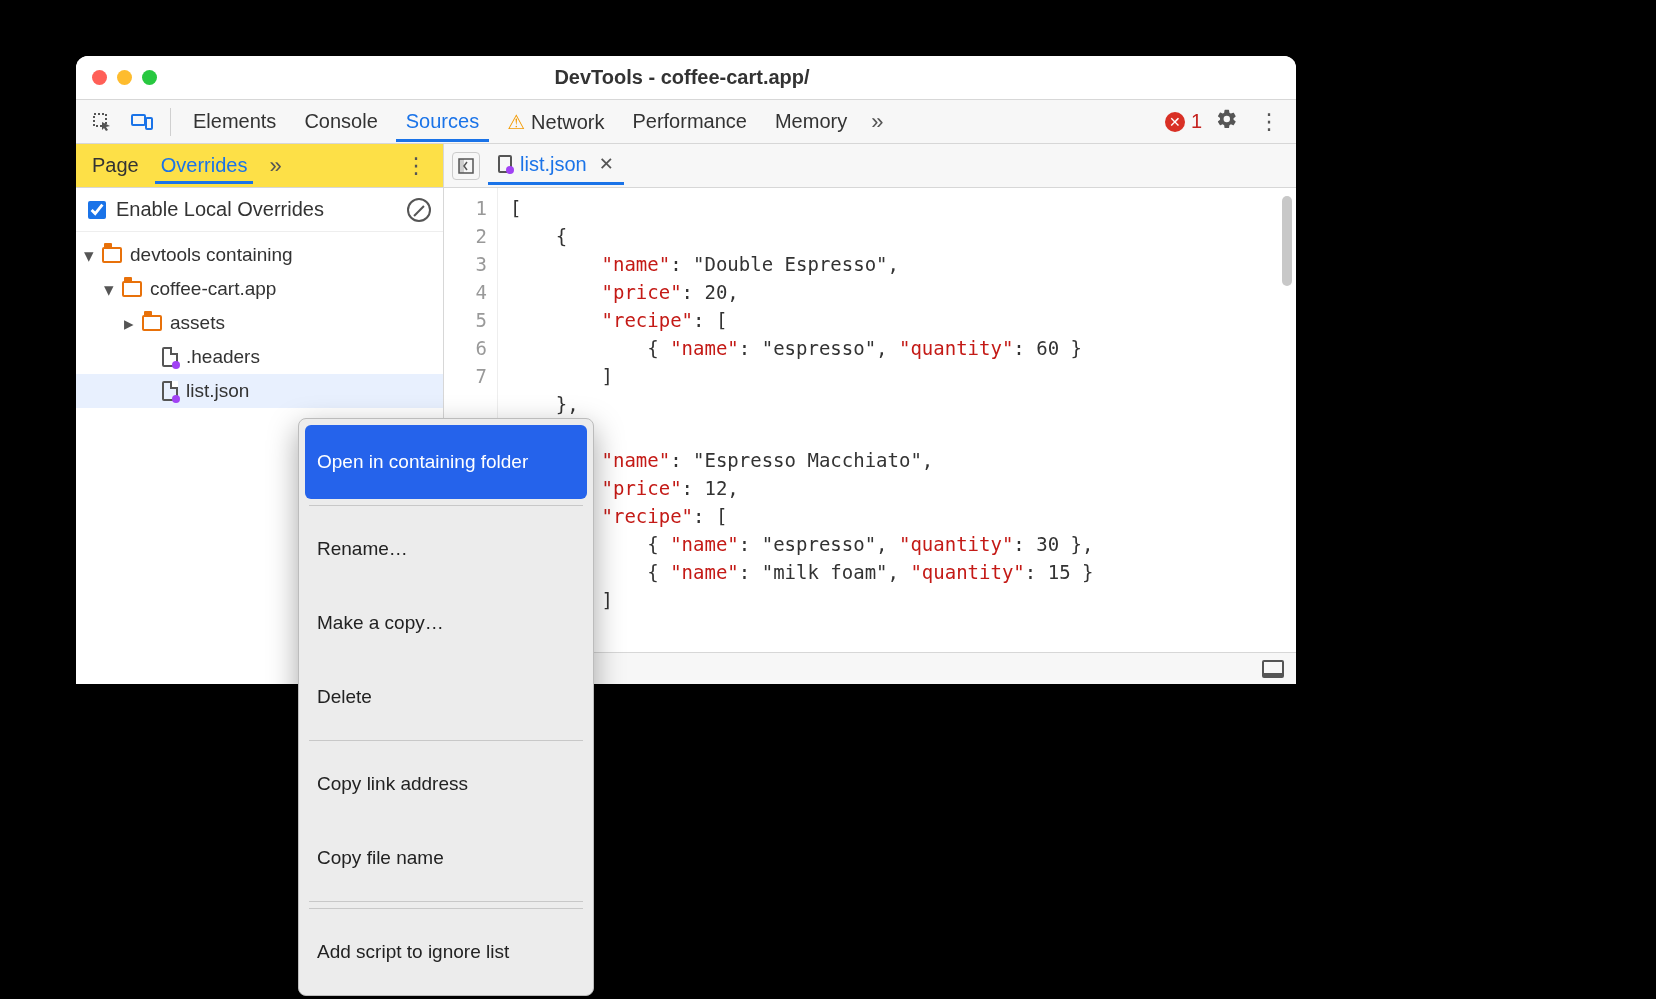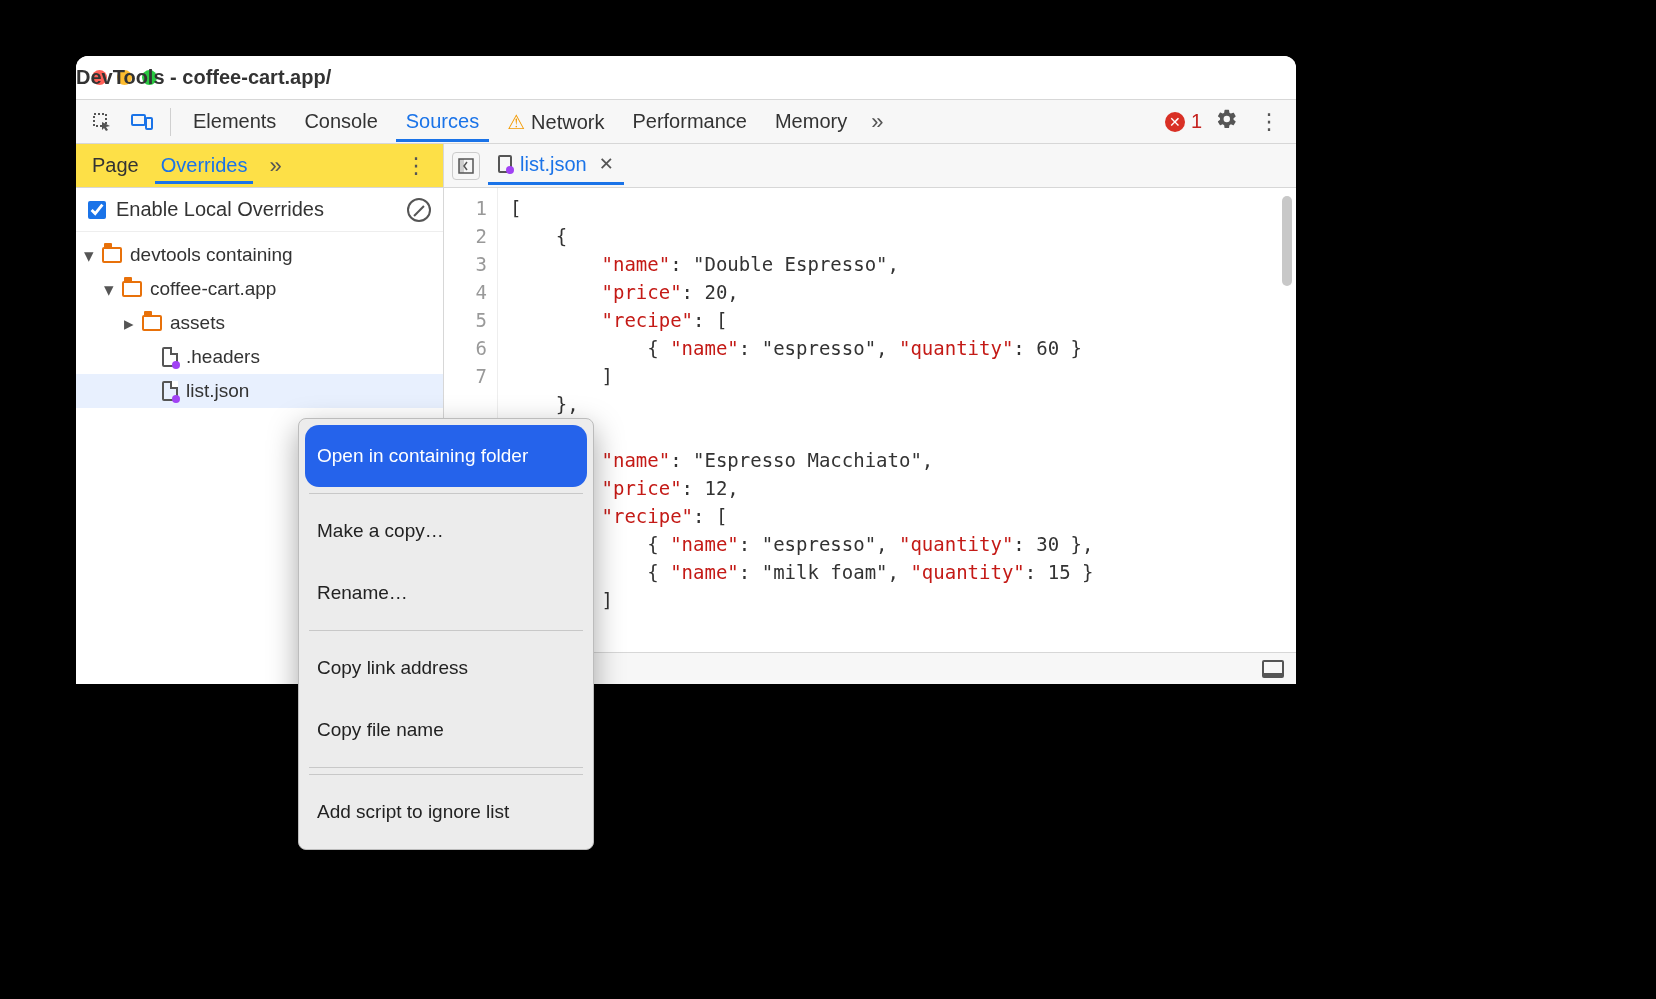--- a/index.html
+++ b/index.html
@@ -28,21 +28,21 @@
     align-items: center;
     padding: 0 16px;
     border-bottom: 1px solid #d7d7d7;
     position: relative;
     border-radius: 12px 12px 0 0;
     background: #fff;
   }
   .traffic { display: flex; gap: 10px; }
   .dot { width: 15px; height: 15px; border-radius: 50%; }
   .dot.red { background:#ff5f57; } .dot.yellow{background:#febc2e;} .dot.green{background:#28c840;}
-  .title { position:absolute; left:0; right:8px; font-weight:600; font-size:20px; color:#333; }
+  .title { position:absolute; left:0; right:8px; text-align:center; font-weight:600; font-size:20px; color:#333; }
   
   .tabs-row {
     height: 44px;
     display:flex; align-items:center;
     padding: 0 10px;
     border-bottom: 1px solid #d7d7d7;
     gap: 8px;
     background: #f7f7f7;
   }
   .tabs-row .icon-btn { width:32px; height:32px; display:flex;align-items:center;justify-content:center; color:#555; }
@@ -99,21 +99,21 @@
     left: 298px; top: 418px;
     width: 296px;
     background:#ececec;
     border:1px solid #bcbcbc;
     border-radius:8px;
     box-shadow: 0 10px 30px rgba(0,0,0,.35);
     padding:6px;
     font-size:19px;
     z-index: 50;
   }
-  .menu-item { padding:20px 12px; border-radius:14px; color:#222;}
+  .menu-item { padding:26px 12px; border-radius:6px; color:#222;}
   .menu-item.hl { background:#2563eb; color:#fff; }
   .menu-sep { height:1px; background:#c8c8c8; margin:6px 4px; }
 </style>
 </head>
 <body>
 
 <div class="window">
 
   <div class="titlebar">
     <div class="traffic">
@@ -239,21 +239,22 @@
         <span>Column 6</span>
         <span class="drawer-ic"></span>
       </div>
     </div>
   </div>
 </div>
 
 <div class="context-menu" id="ctx">
     <div class="menu-item hl">Open in containing folder</div>
     <div class="menu-sep"></div>
+    <div class="menu-item">Rename…</div>
     <div class="menu-item">Make a copy…</div>
-    <div class="menu-item">Rename…</div>
+    <div class="menu-item">Delete</div>
     <div class="menu-sep"></div>
     <div class="menu-item">Copy link address</div>
     <div class="menu-item">Copy file name</div>
     <div class="menu-sep"></div>
     <div class="menu-sep"></div>
     <div class="menu-item">Add script to ignore list</div>
   </div>
 
 </body></html>

